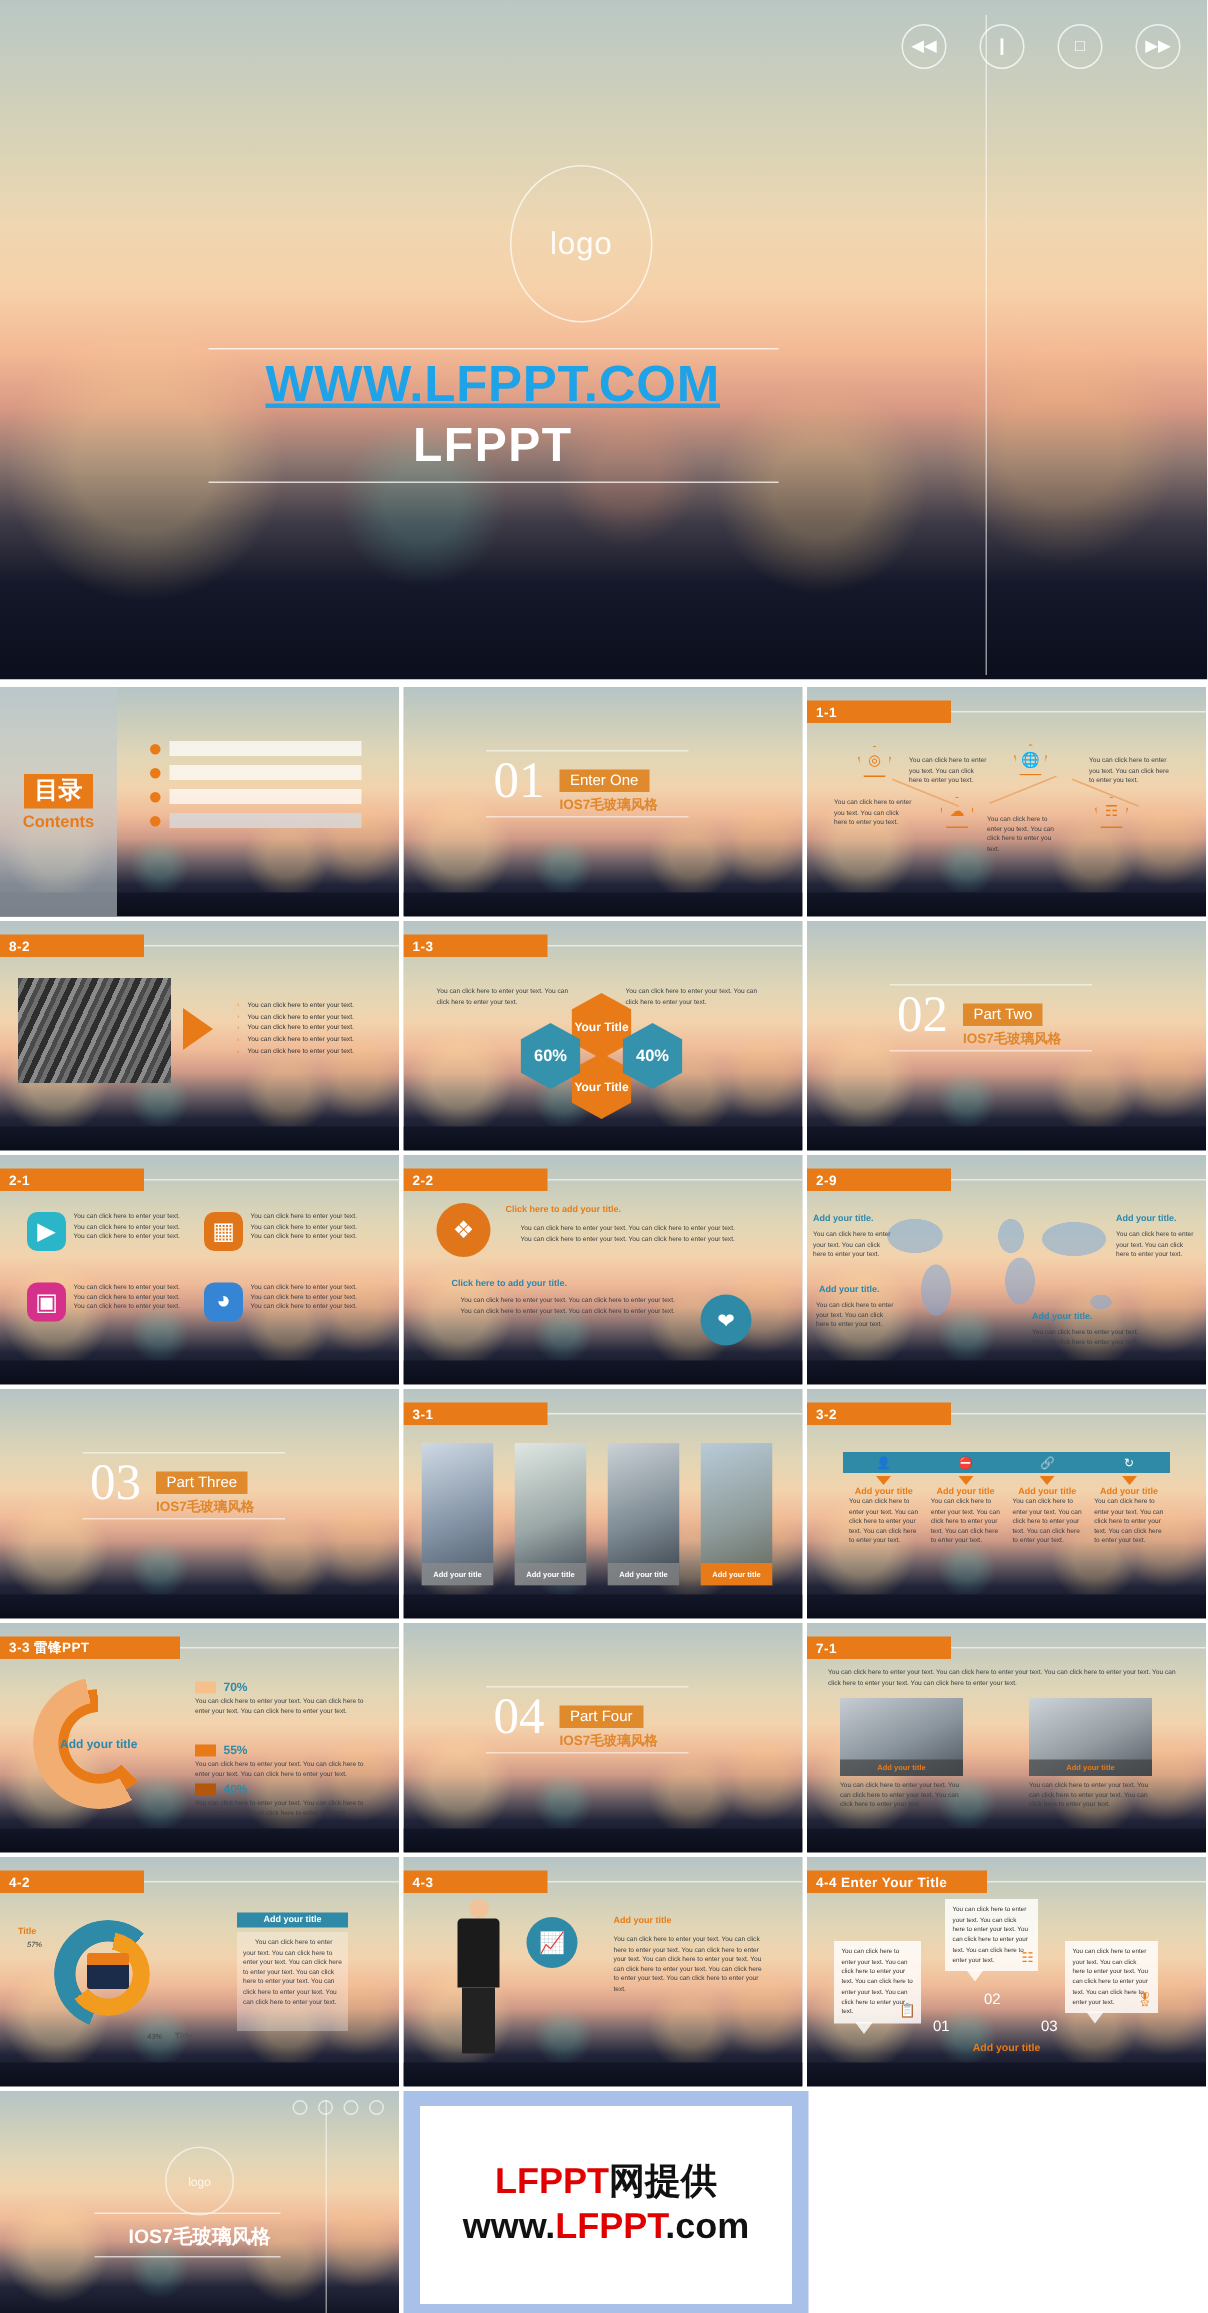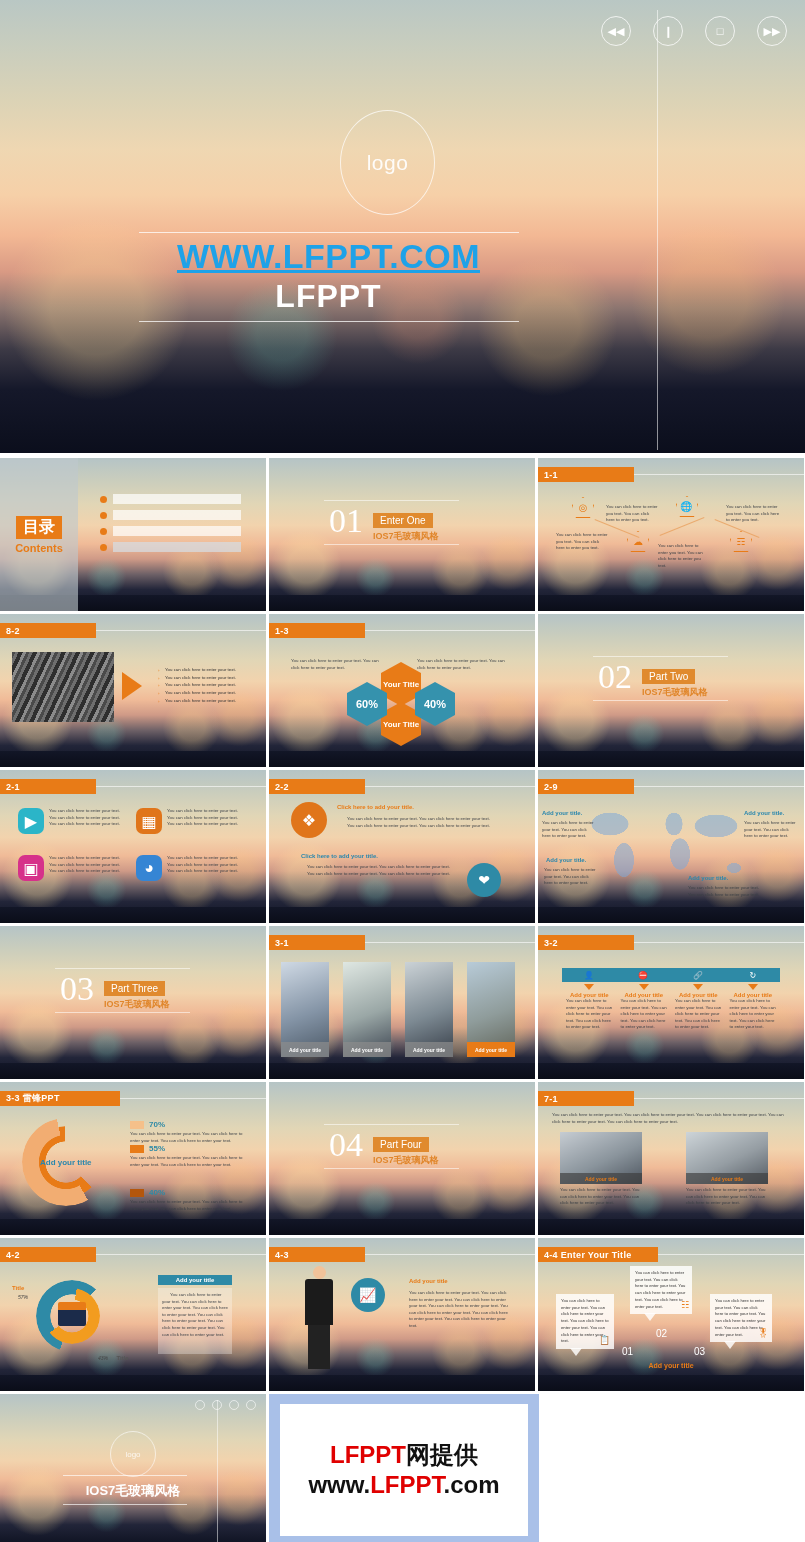--- a/index.html
+++ b/index.html
@@ -520,21 +520,21 @@
          mask:radial-gradient(circle, transparent 0 43%, #000 44%);"></div>
     <div class="hd-bl" style="position:absolute;left:40px;top:76px;font-size:8px;z-index:4;">Add your title</div>
 
     <div style="position:absolute;left:130px;top:38px;z-index:3;">
       <div style="display:flex;align-items:center;gap:5px;">
         <span style="width:14px;height:8px;background:#f5c08a;display:inline-block;"></span>
         <span style="color:#2e8aa6;font-size:8px;font-weight:bold;">70%</span>
       </div>
       <div class="mini" style="width:116px;margin-top:2px;">You can click here to enter your text. You can click here to enter your text. You can click here to enter your text.</div>
     </div>
-    <div style="position:absolute;left:130px;top:62px;z-index:3;">
+    <div style="position:absolute;left:130px;top:80px;z-index:3;">
       <div style="display:flex;align-items:center;gap:5px;">
         <span style="width:14px;height:8px;background:#e87b17;display:inline-block;"></span>
         <span style="color:#2e8aa6;font-size:8px;font-weight:bold;">55%</span>
       </div>
       <div class="mini" style="width:116px;margin-top:2px;">You can click here to enter your text. You can click here to enter your text. You can click here to enter your text.</div>
     </div>
     <div style="position:absolute;left:130px;top:106px;z-index:3;">
       <div style="display:flex;align-items:center;gap:5px;">
         <span style="width:14px;height:8px;background:#b4560c;display:inline-block;"></span>
         <span style="color:#2e8aa6;font-size:8px;font-weight:bold;">40%</span>

